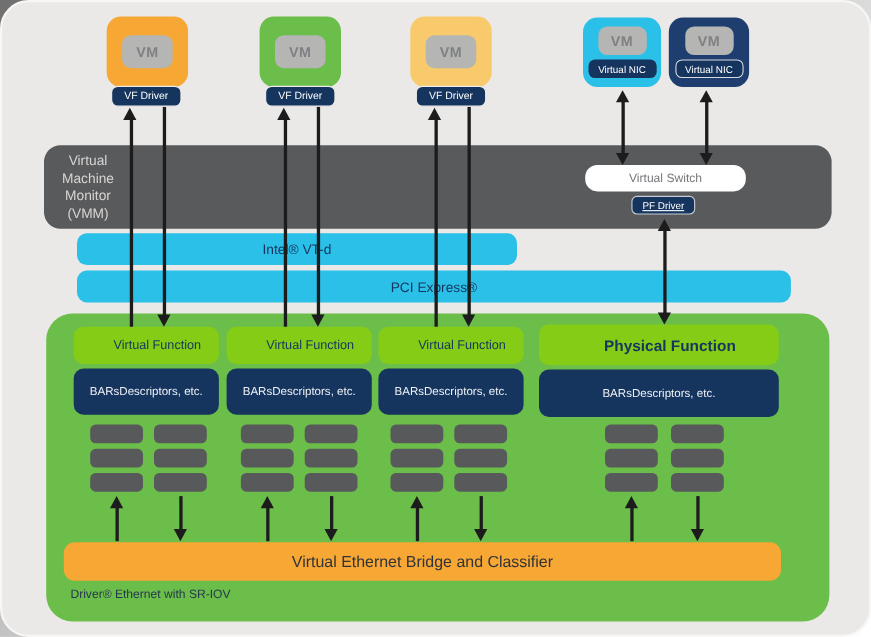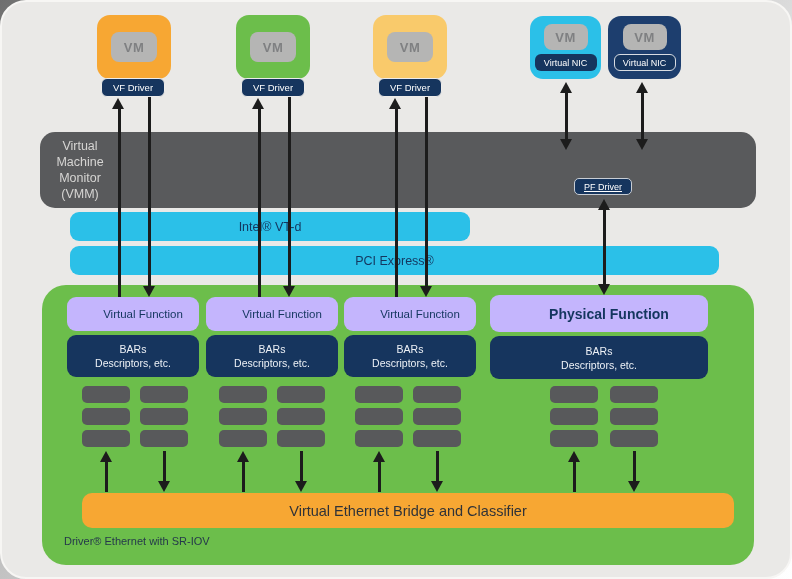--- a/index.html
+++ b/index.html
@@ -57,36 +57,36 @@
 
   
   .cyanbar { position:absolute; background:#2BC0E8; border-radius:9px;
              color:#14365F; font-size:12.5px; display:flex; align-items:center; justify-content:center; z-index:2; }
   .vtd { left:68px; top:210px; width:400px; height:29px; }
   .pci { left:68px; top:244px; width:649px; height:29px; }
 
   
   .green { position:absolute; left:40px; top:283px; width:712px; height:280px;
            background:#6CBE4B; border-radius:24px; z-index:1; }
-  .func { position:absolute; background:#c4b5fd; border-radius:9px; color:#14365F;
+  .func { position:absolute; background:#84cc16; border-radius:9px; color:#14365F;
           display:flex; align-items:center; justify-content:center; z-index:2;padding-left:20px; }
   .func.vf { width:132px; top:295px; height:34px; font-size:11.5px; }
   .func.pf { left:488px; top:293px; width:218px; height:37px; font-size:14px; font-weight:bold; }
   .barsbox { position:absolute; background:#16355E; border-radius:9px; color:#EDF1F6;
              font-size:10.5px; line-height:14px; text-align:center;
-             display:flex; flex-direction:column; align-items:center; justify-content:center; z-index:2; }
+             display:flex; flex-direction:row; align-items:center; justify-content:center; z-index:2; }
   .barsbox.v { width:132px; top:333px; height:42px; }
   .barsbox.p { left:488px; top:334px; width:218px; height:43px; }
 
   
   .qcol { position:absolute; top:384px; width:48px; display:flex; flex-direction:column; gap:5px; z-index:2; }
   .qrect { height:17px; background:#58595B; border-radius:5px; }
 
   
-  .bridge { position:absolute; left:80px; top:491px; width:652px; height:35px;
+  .bridge { position:absolute; left:56px; top:491px; width:652px; height:35px;
             background:#F7A733; border-radius:10px; color:#303338; font-size:14.5px;
             display:flex; align-items:center; justify-content:center; z-index:2; }
   .footer-note { position:absolute; left:62px; top:533px; font-size:11px; color:#25384B; z-index:2; }
 
   
   .vline { position:absolute; width:2.5px; background:#1C1C1C; z-index:6; }
   .ah { position:absolute; width:0; height:0; border-left:6px solid transparent;
         border-right:6px solid transparent; z-index:6; }
   .ah.up { border-bottom:11px solid #1C1C1C; }
   .ah.down { border-top:11px solid #1C1C1C; }
@@ -113,20 +113,21 @@
     <div class="vm-label small">VM</div>
     <div class="nic-badge bordered">Virtual NIC</div>
   </div>
 
   <div class="drv-badge" style="left:99px;">VF Driver</div>
   <div class="drv-badge" style="left:239px;">VF Driver</div>
   <div class="drv-badge" style="left:376px;">VF Driver</div>
 
   <div class="vmm"></div>
   <div class="vmm-text">Virtual Machine Monitor (VMM)</div>
+  <div class="vswitch">Virtual Switch</div>
   <div class="pfdrv">PF Driver</div>
 
   <div class="cyanbar pci">PCI Express®</div>
   <div class="cyanbar vtd">Intel® VT-d</div>
 
   <div class="green"></div>
 
   <div class="func vf" style="left:65px;">Virtual Function</div>
   <div class="func vf" style="left:204px;">Virtual Function</div>
   <div class="func vf" style="left:342px;">Virtual Function</div>

